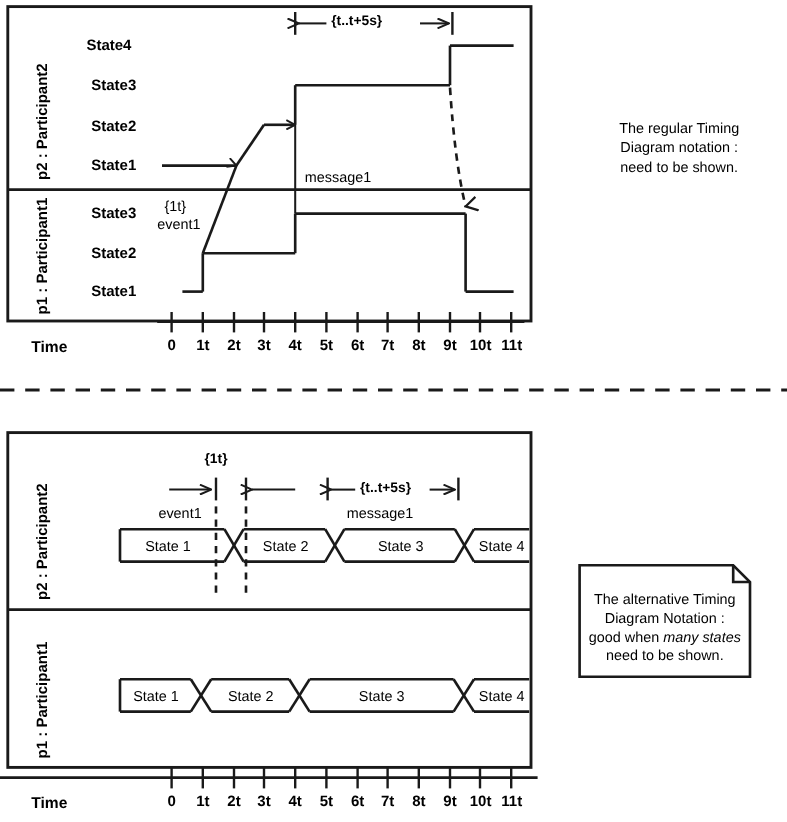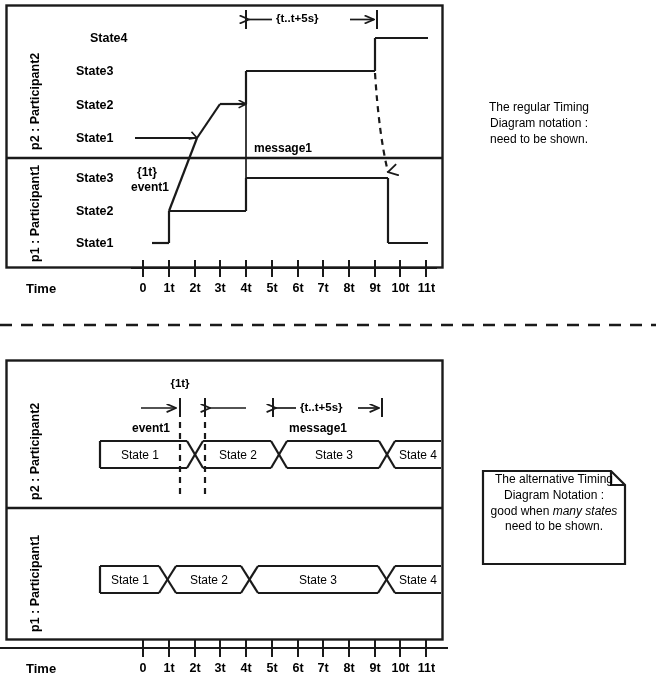--- a/index.html
+++ b/index.html
@@ -33,21 +33,21 @@
     white-space: pre;
     line-height: 1.18;
   }
   .state-name  { font-size: 12.5px; font-weight: 700; }
   .tick-lbl    { font-size: 12.5px; font-weight: 700; text-align: center; }
   .time-lbl    { font-size: 13px;  font-weight: 700; }
   .part-lbl    { font-size: 12.5px; font-weight: 700;
                  transform-origin: 0 0;
                  transform: rotate(-90deg); }
   .anno        { font-size: 11.5px; font-weight: 700; }
-  .anno-b      { font-size: 12px;  font-weight: 700; }
+  .anno-b      { font-size: 12px;  font-weight: 400; }
   .band-lbl    { font-size: 12px;  font-weight: 400; text-align: center; }
   .note-txt    { font-size: 12px;  font-weight: 400; text-align: center;
                  line-height: 1.32; }
   .note-txt em { }
   .plain-note  { font-size: 12px;  font-weight: 400; text-align: center;
                  line-height: 1.32; }
   .plain-note em { font-style: italic; }
 </style>
 </head>
 <body>
@@ -223,21 +223,21 @@
 
     <g>
       <path d="M483,471 L611,471 L625,485 L625,564 L483,564 Z" fill="#ffffff" stroke="#1a1a1a" stroke-width="2.2"></path>
       <path d="M611,471 L611,485 L625,485" fill="none" stroke="#1a1a1a" stroke-width="2.2"></path>
     </g>
   </svg>
 
   <div class="lbl part-lbl" style="left:28px; top:150px;">p2 : Participant2</div>
   <div class="lbl part-lbl" style="left:28px; top:262px;">p1 : Participant1</div>
 
-  <div class="lbl state-name" style="left:90px; top:31px;">State4</div>
+  <div class="lbl state-name" style="left:72px; top:31px;">State4</div>
   <div class="lbl state-name" style="left:76px; top:64px;">State3</div>
   <div class="lbl state-name" style="left:76px; top:98px;">State2</div>
   <div class="lbl state-name" style="left:76px; top:131px;">State1</div>
 
   <div class="lbl state-name" style="left:76px; top:171px;">State3</div>
   <div class="lbl state-name" style="left:76px; top:204px;">State2</div>
   <div class="lbl state-name" style="left:76px; top:236px;">State1</div>
 
   <div class="lbl anno" style="left:276px; top:12px;">{t..t+5s}</div>
   <div class="lbl anno-b" style="left:137px; top:165px;">{1t}</div>
@@ -252,21 +252,21 @@
   <div class="lbl tick-lbl" style="left:260px; top:281px; width:24px;">5t</div>
   <div class="lbl tick-lbl" style="left:286px; top:281px; width:24px;">6t</div>
   <div class="lbl tick-lbl" style="left:311px; top:281px; width:24px;">7t</div>
   <div class="lbl tick-lbl" style="left:337px; top:281px; width:24px;">8t</div>
   <div class="lbl tick-lbl" style="left:363px; top:281px; width:24px;">9t</div>
   <div class="lbl tick-lbl" style="left:388px; top:281px; width:25px;">10t</div>
   <div class="lbl tick-lbl" style="left:414px; top:281px; width:25px;">11t</div>
 
   <div class="lbl time-lbl" style="left:26px; top:281px;">Time</div>
 
-  <div class="plain-note" style="position:absolute; left:453px; top:100px; width:172px;">
+  <div class="plain-note" style="position:absolute; left:480px; top:100px; width:172px;">
     <div>The regular Timing</div>
     <div>Diagram notation :</div>
     <div>need to be shown.</div>
   </div>
 
   <div class="lbl part-lbl" style="left:28px; top:500px;">p2 : Participant2</div>
   <div class="lbl part-lbl" style="left:28px; top:632px;">p1 : Participant1</div>
 
   <div class="lbl band-lbl" style="left:100px; top:448px; width:80px;">State 1</div>
   <div class="lbl band-lbl" style="left:205px; top:448px; width:66px;">State 2</div>
@@ -291,20 +291,20 @@
   <div class="lbl tick-lbl" style="left:260px; top:661px; width:24px;">5t</div>
   <div class="lbl tick-lbl" style="left:286px; top:661px; width:24px;">6t</div>
   <div class="lbl tick-lbl" style="left:311px; top:661px; width:24px;">7t</div>
   <div class="lbl tick-lbl" style="left:337px; top:661px; width:24px;">8t</div>
   <div class="lbl tick-lbl" style="left:363px; top:661px; width:24px;">9t</div>
   <div class="lbl tick-lbl" style="left:388px; top:661px; width:25px;">10t</div>
   <div class="lbl tick-lbl" style="left:414px; top:661px; width:25px;">11t</div>
 
   <div class="lbl time-lbl" style="left:26px; top:661px;">Time</div>
 
-  <div class="note-txt" style="position:absolute; left:489px; top:472px; width:130px;">
+  <div class="note-txt" style="position:absolute; left:489px; top:492px; width:130px;">
     <div>The alternative Timing</div>
     <div>Diagram Notation :</div>
     <div><span>good when </span><em>many states</em></div>
     <div>need to be shown.</div>
   </div>
 
 </div>
 
 </body></html>

